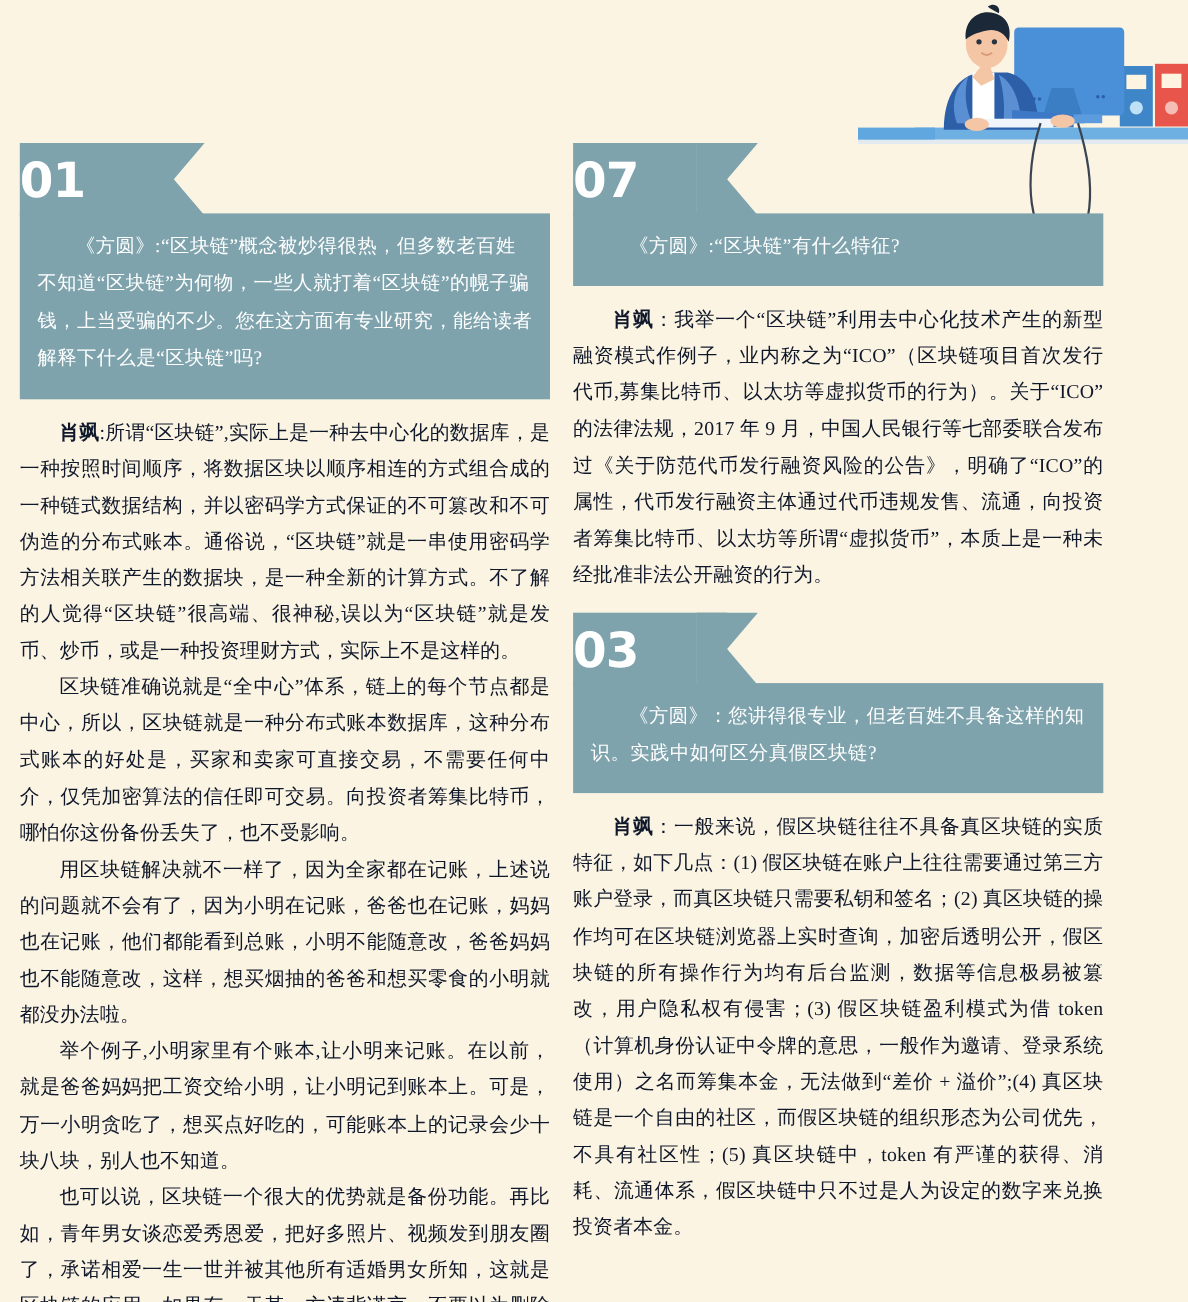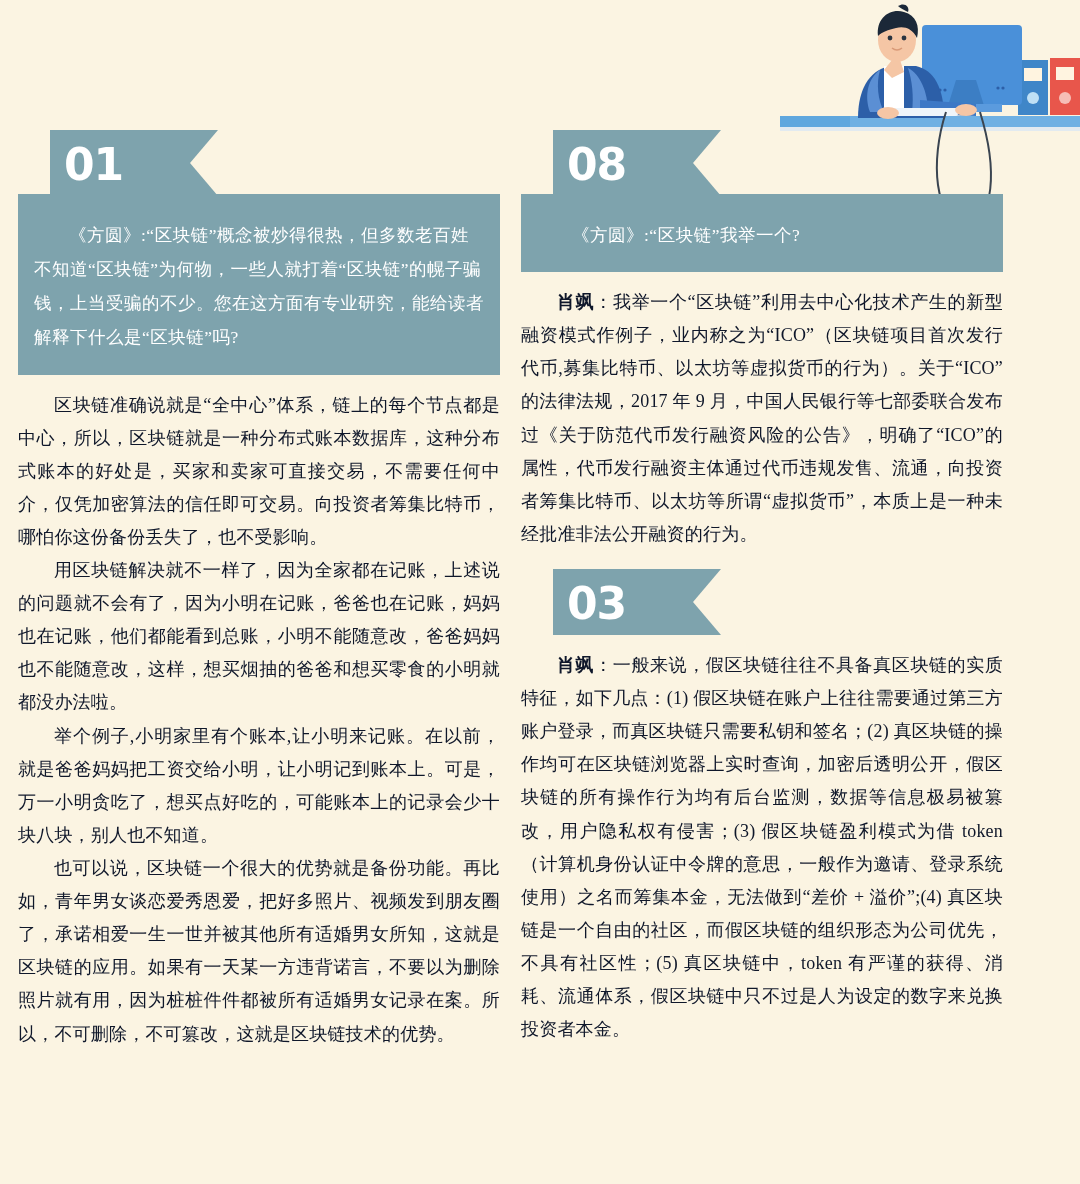--- a/index.html
+++ b/index.html
@@ -30,42 +30,42 @@
   .col-left{left:18px;}
   .col-right{left:521px;}
 
   
   .sec{position:relative;margin-bottom:14px;}
   .sec-badge{
     position:relative;
     width:112px;height:66px;
     background:#7EA3AD;
     display:flex;align-items:center;
-    box-sizing:border-box;padding-left:14px;margin-left:32px;
+    box-sizing:border-box;
   }
   .sec-badge .num{
     color:#FFFFFF;font-size:44px;font-weight:bold;line-height:1;
     font-family:"DejaVu Sans","Liberation Sans",sans-serif;
     letter-spacing:-1px;
     position:relative;top:2px;
   }
   .sec-badge .tip{
     position:absolute;left:112px;top:0;
     width:0;height:0;
     border-top:33px solid #7EA3AD;
     border-bottom:33px solid #7EA3AD;
     border-left:28px solid #7EA3AD;
     border-right:28px solid transparent;
   }
   .sec-bar{
     position:relative;
     background:#7EA3AD;
     width:100%;
     box-sizing:border-box;
-    padding:24px 16px 20px 16px;
+    padding:12px 16px 20px 16px;
     margin-top:-2px;
   }
   .sec-q{
     color:#FFFFFF;font-size:17.5px;line-height:1.95;
     text-indent:2em;
     font-family:"Liberation Serif","DejaVu Serif",serif;
     letter-spacing:.5px;
   }
 
   
@@ -139,49 +139,53 @@
       <div class="sec-badge">
         <span class="num">01</span>
         <span class="tip"></span>
       </div>
       <div class="sec-bar">
         <div class="sec-q">《方圆》:“区块链”概念被炒得很热，但多数老百姓不知道“区块链”为何物，一些人就打着“区块链”的幌子骗钱，上当受骗的不少。您在这方面有专业研究，能给读者解释下什么是“区块链”吗?</div>
       </div>
     </div>
 
     <div class="body">
+      <p><b>肖飒</b>:所谓“区块链”,实际上是一种去中心化的数据库，是一种按照时间顺序，将数据区块以顺序相连的方式组合成的一种链式数据结构，并以密码学方式保证的不可篡改和不可伪造的分布式账本。通俗说，“区块链”就是一串使用密码学方法相关联产生的数据块，是一种全新的计算方式。不了解的人觉得“区块链”很高端、很神秘,误以为“区块链”就是发币、炒币，或是一种投资理财方式，实际上不是这样的。</p>
       <p>区块链准确说就是“全中心”体系，链上的每个节点都是中心，所以，区块链就是一种分布式账本数据库，这种分布式账本的好处是，买家和卖家可直接交易，不需要任何中介，仅凭加密算法的信任即可交易。向投资者筹集比特币，哪怕你这份备份丢失了，也不受影响。</p>
       <p>用区块链解决就不一样了，因为全家都在记账，上述说的问题就不会有了，因为小明在记账，爸爸也在记账，妈妈也在记账，他们都能看到总账，小明不能随意改，爸爸妈妈也不能随意改，这样，想买烟抽的爸爸和想买零食的小明就都没办法啦。</p>
       <p>举个例子,小明家里有个账本,让小明来记账。在以前，就是爸爸妈妈把工资交给小明，让小明记到账本上。可是，万一小明贪吃了，想买点好吃的，可能账本上的记录会少十块八块，别人也不知道。</p>
       <p>也可以说，区块链一个很大的优势就是备份功能。再比如，青年男女谈恋爱秀恩爱，把好多照片、视频发到朋友圈了，承诺相爱一生一世并被其他所有适婚男女所知，这就是区块链的应用。如果有一天某一方违背诺言，不要以为删除照片就有用，因为桩桩件件都被所有适婚男女记录在案。所以，不可删除，不可篡改，这就是区块链技术的优势。</p>
     </div>
 
   </div>
 
   <div class="col col-right">
 
     <div class="sec">
       <div class="sec-badge">
-        <span class="num">08</span>
+        <span class="num">07</span>
         <span class="tip"></span>
       </div>
       <div class="sec-bar">
-        <div class="sec-q">《方圆》:“区块链”我举一个?</div>
+        <div class="sec-q">《方圆》:“区块链”有什么特征?</div>
       </div>
     </div>
 
     <div class="body">
       <p><b>肖飒</b>：我举一个“区块链”利用去中心化技术产生的新型融资模式作例子，业内称之为“ICO”（区块链项目首次发行代币,募集比特币、以太坊等虚拟货币的行为）。关于“ICO”的法律法规，2017 年 9 月，中国人民银行等七部委联合发布过《关于防范代币发行融资风险的公告》，明确了“ICO”的属性，代币发行融资主体通过代币违规发售、流通，向投资者筹集比特币、以太坊等所谓“虚拟货币”，本质上是一种未经批准非法公开融资的行为。</p>
     </div>
 
     <div class="sec" style="margin-top:18px;">
       <div class="sec-badge">
         <span class="num">03</span>
         <span class="tip"></span>
       </div>
+      <div class="sec-bar">
+        <div class="sec-q">《方圆》：您讲得很专业，但老百姓不具备这样的知识。实践中如何区分真假区块链?</div>
+      </div>
     </div>
 
     <div class="body">
       <p><b>肖飒</b>：一般来说，假区块链往往不具备真区块链的实质特征，如下几点：(1) 假区块链在账户上往往需要通过第三方账户登录，而真区块链只需要私钥和签名；(2) 真区块链的操作均可在区块链浏览器上实时查询，加密后透明公开，假区块链的所有操作行为均有后台监测，数据等信息极易被篡改，用户隐私权有侵害；(3) 假区块链盈利模式为借 token（计算机身份认证中令牌的意思，一般作为邀请、登录系统使用）之名而筹集本金，无法做到“差价 + 溢价”;(4) 真区块链是一个自由的社区，而假区块链的组织形态为公司优先，不具有社区性；(5) 真区块链中，token 有严谨的获得、消耗、流通体系，假区块链中只不过是人为设定的数字来兑换投资者本金。</p>
     </div>
 
   </div>
 
 </div>
 

